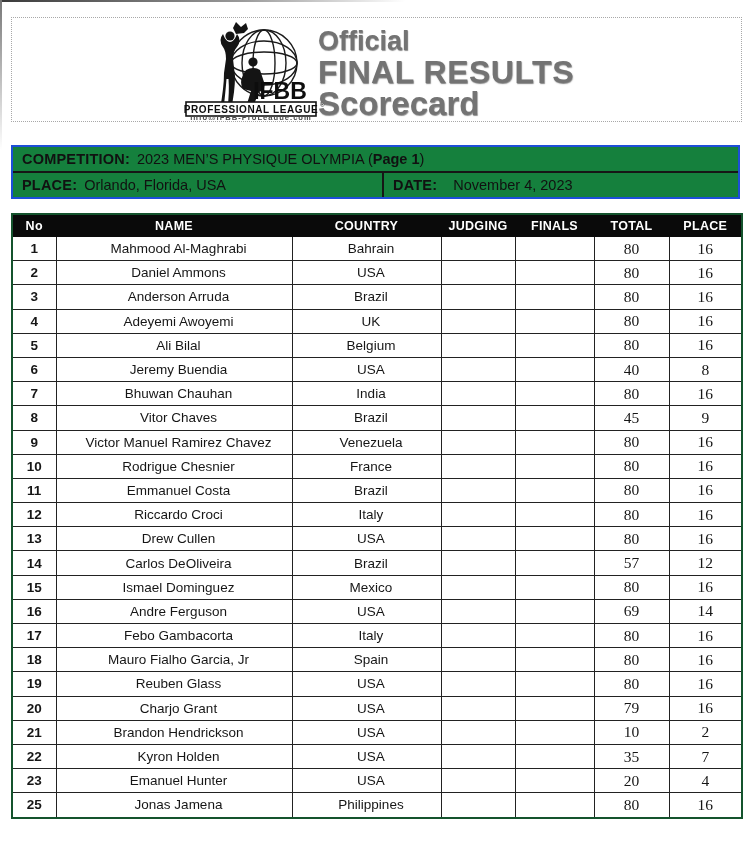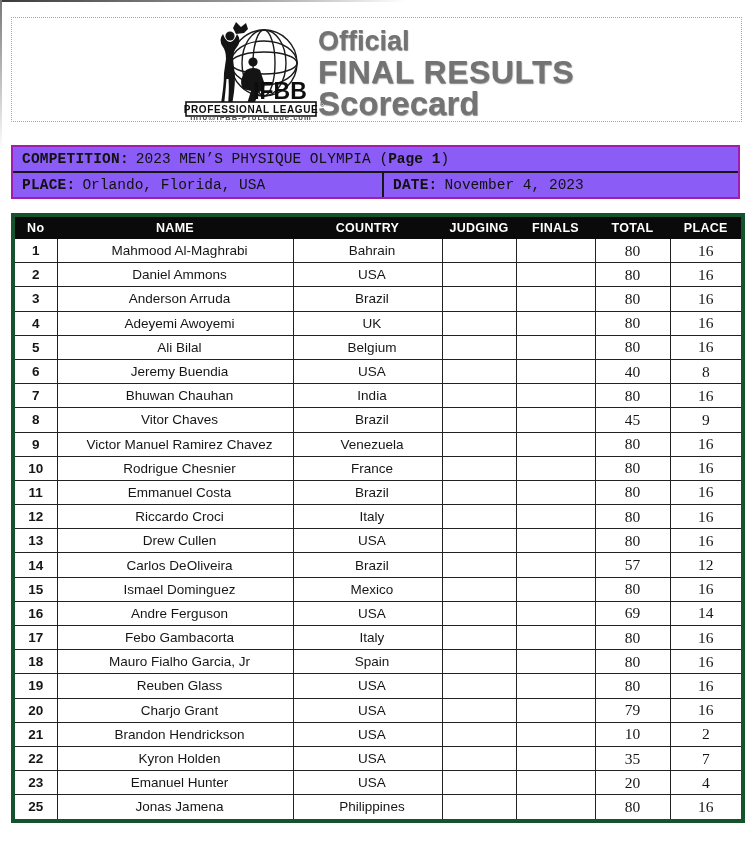--- a/index.html
+++ b/index.html
@@ -20,33 +20,33 @@
   .titles { position:absolute; left:306px; top:8px; color:#737373; }
   .title-line1 { font-size:27px; font-weight:bold; line-height:30px;
     text-shadow:0.6px 0.8px 1px rgba(0,0,0,0.45); }
   .title-line2 { font-size:32px; font-weight:bold; line-height:32px; letter-spacing:0.5px;
     text-shadow:0.6px 0.8px 1.2px rgba(0,0,0,0.5); }
   .title-line3 { font-size:33px; font-weight:bold; line-height:32px;
     text-shadow:0.6px 0.8px 1px rgba(0,0,0,0.45); }
 
   
   .info-box { position:absolute; left:11px; top:145px; width:725px;
-    border:2px solid #a21caf; background:#8b5cf6;font-family:Liberation Mono, monospace; }
+    border:2px solid #1d4ed8; background:#15803d; }
   .info-row { display:flex; align-items:center; height:24px; font-size:14.5px; }
   .info-row-bottom { border-top:2px solid #161616; }
   .info-cell { display:flex; align-items:center; padding-left:9px; height:100%; box-sizing:border-box; }
   .info-cell-competition { width:100%; }
   .info-cell-place { width:369px; flex:none; }
-  .info-cell-date { flex:1; border-left:2px solid #161616; }
+  .info-cell-date { flex:1; border-left:2px solid #161616;gap:9px; }
   .info-label { font-weight:bold; margin-right:7px; letter-spacing:0.2px; }
   .bold { font-weight:bold; }
 
   
   table.results { position:absolute; left:11px; top:213px; width:730px;
-    border-collapse:collapse; table-layout:fixed; border:4px solid #14532d; }
+    border-collapse:collapse; table-layout:fixed; border:2px solid #14532d; }
   .results th { background:#0a0a0a; color:#ffffff; font-size:12.5px; font-weight:bold;
     height:21px; text-align:center; letter-spacing:0.3px; border:1px solid #0a0a0a; padding:0; }
   .results td { border:1.5px solid #222222; padding:0 0 0 0; height:23.2px;
     font-size:13.5px; color:#161616; overflow:hidden; white-space:nowrap; }
   .results td.col-no { font-weight:bold; text-align:center; }
   .results td.col-name, .results td.col-country { text-align:center; padding-left:9px; }
   .results td.col-judging, .results td.col-finals { background:#fff; }
   .results td.col-total, .results td.col-place { text-align:center;
     font-family:"Liberation Serif", serif; font-size:15.5px; }
 </style>

